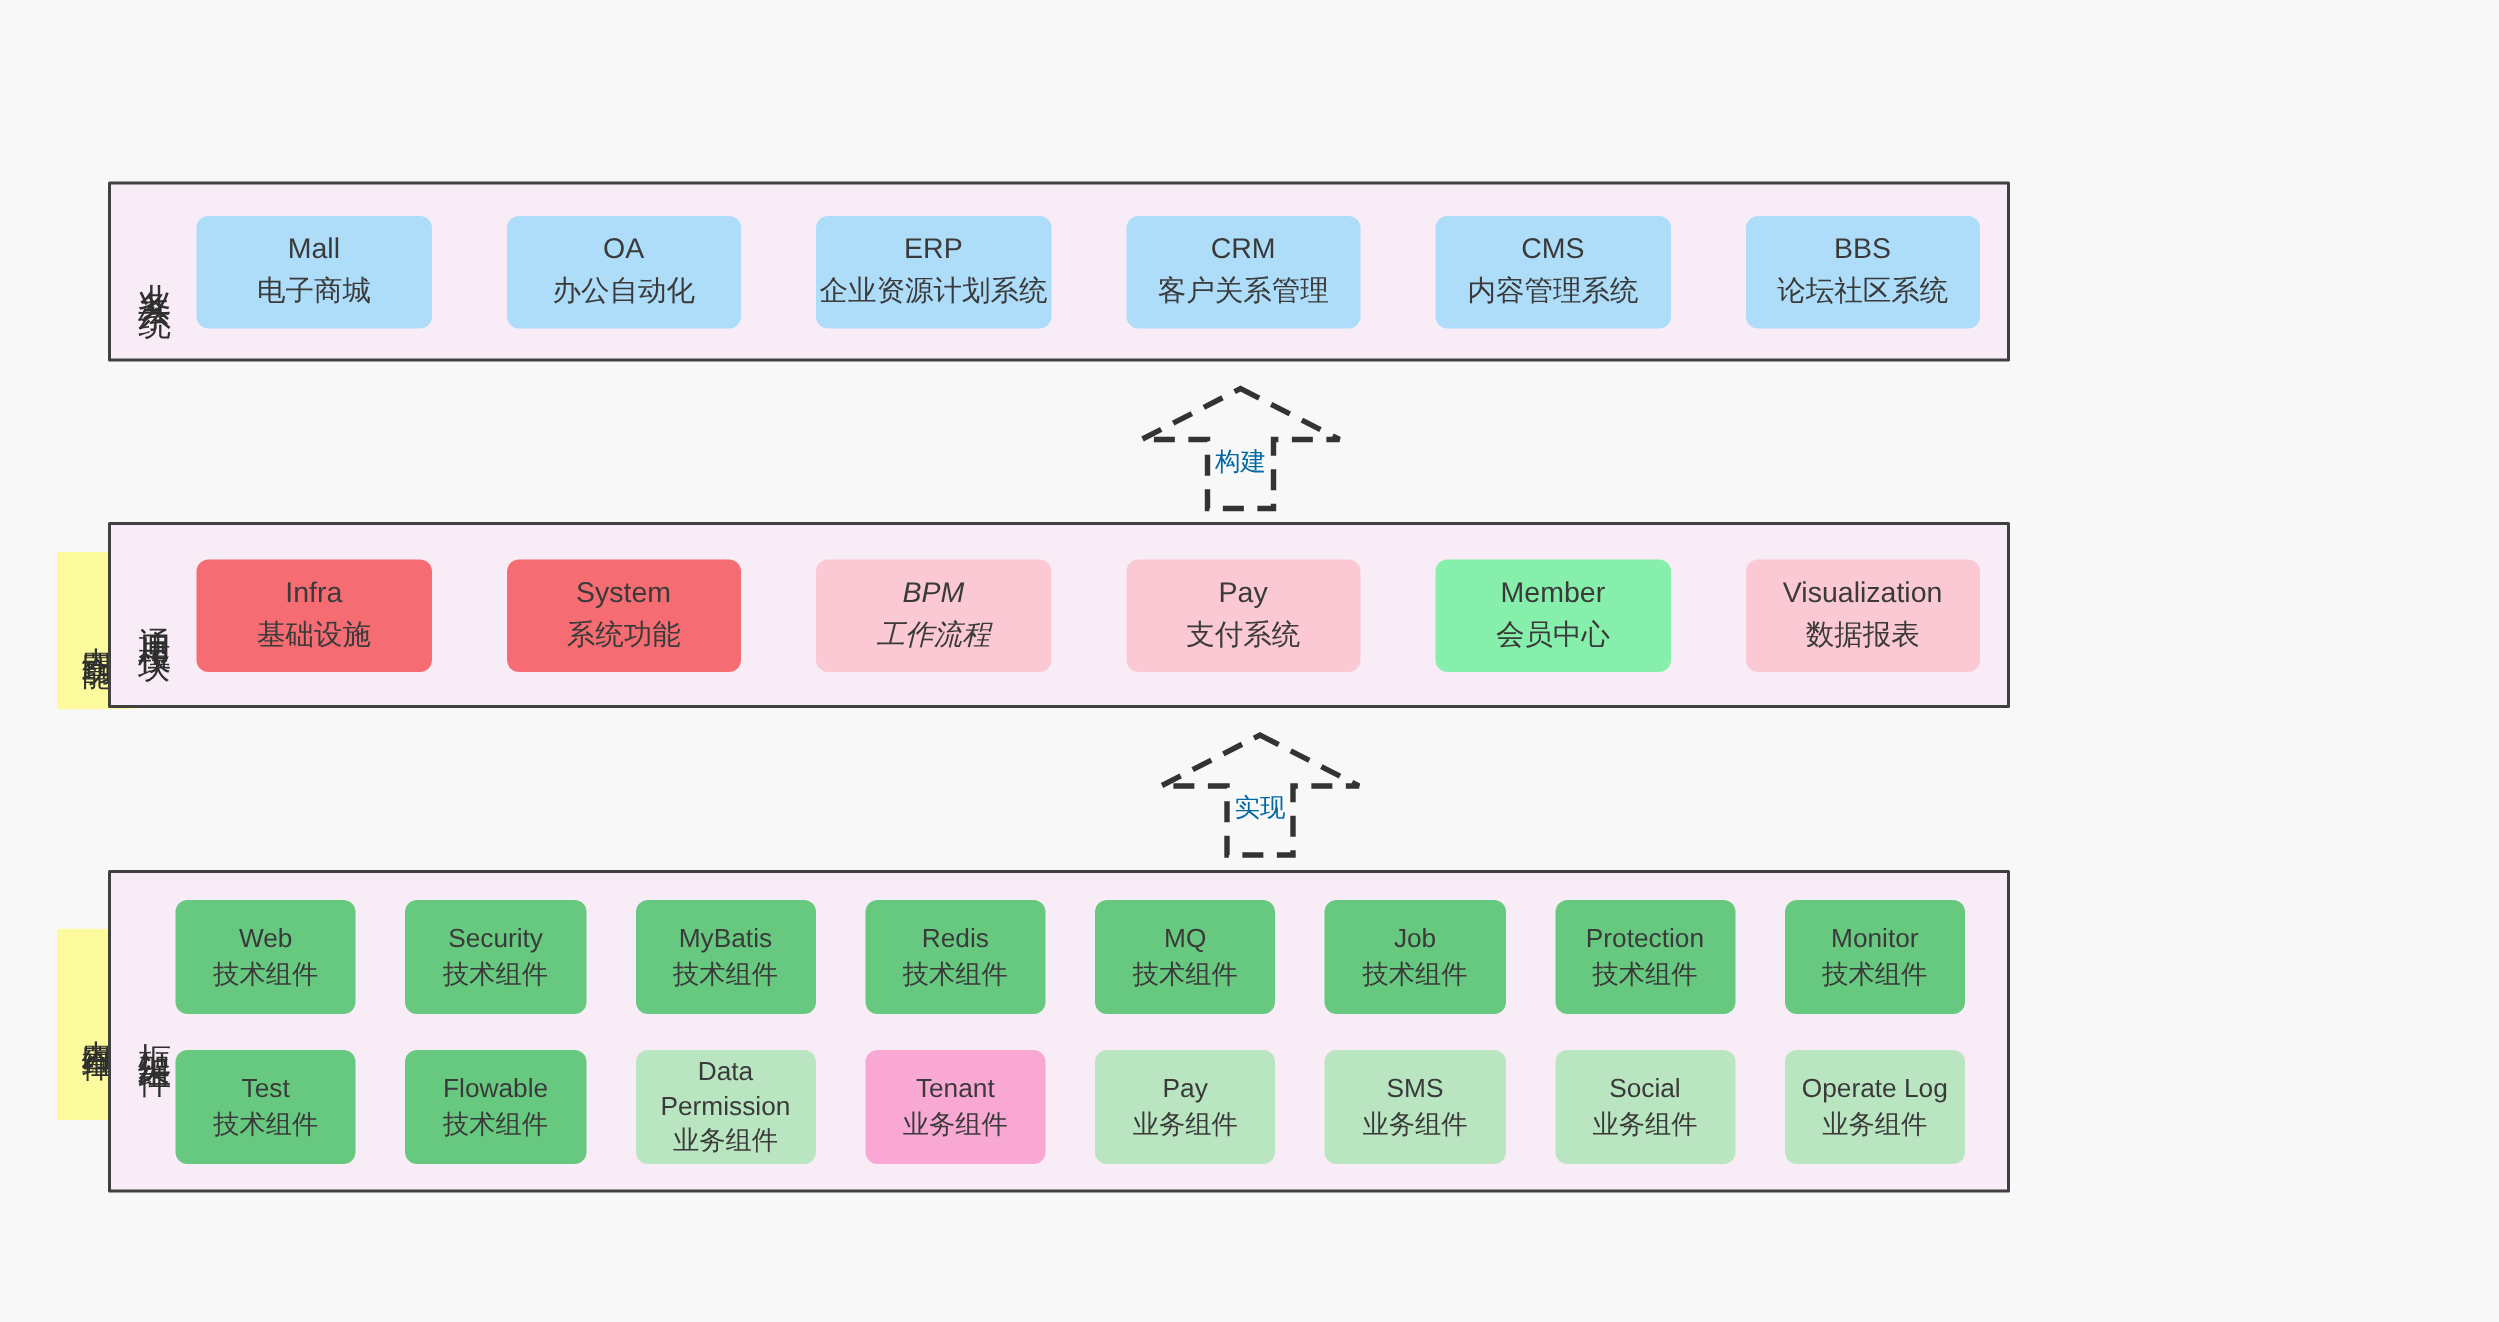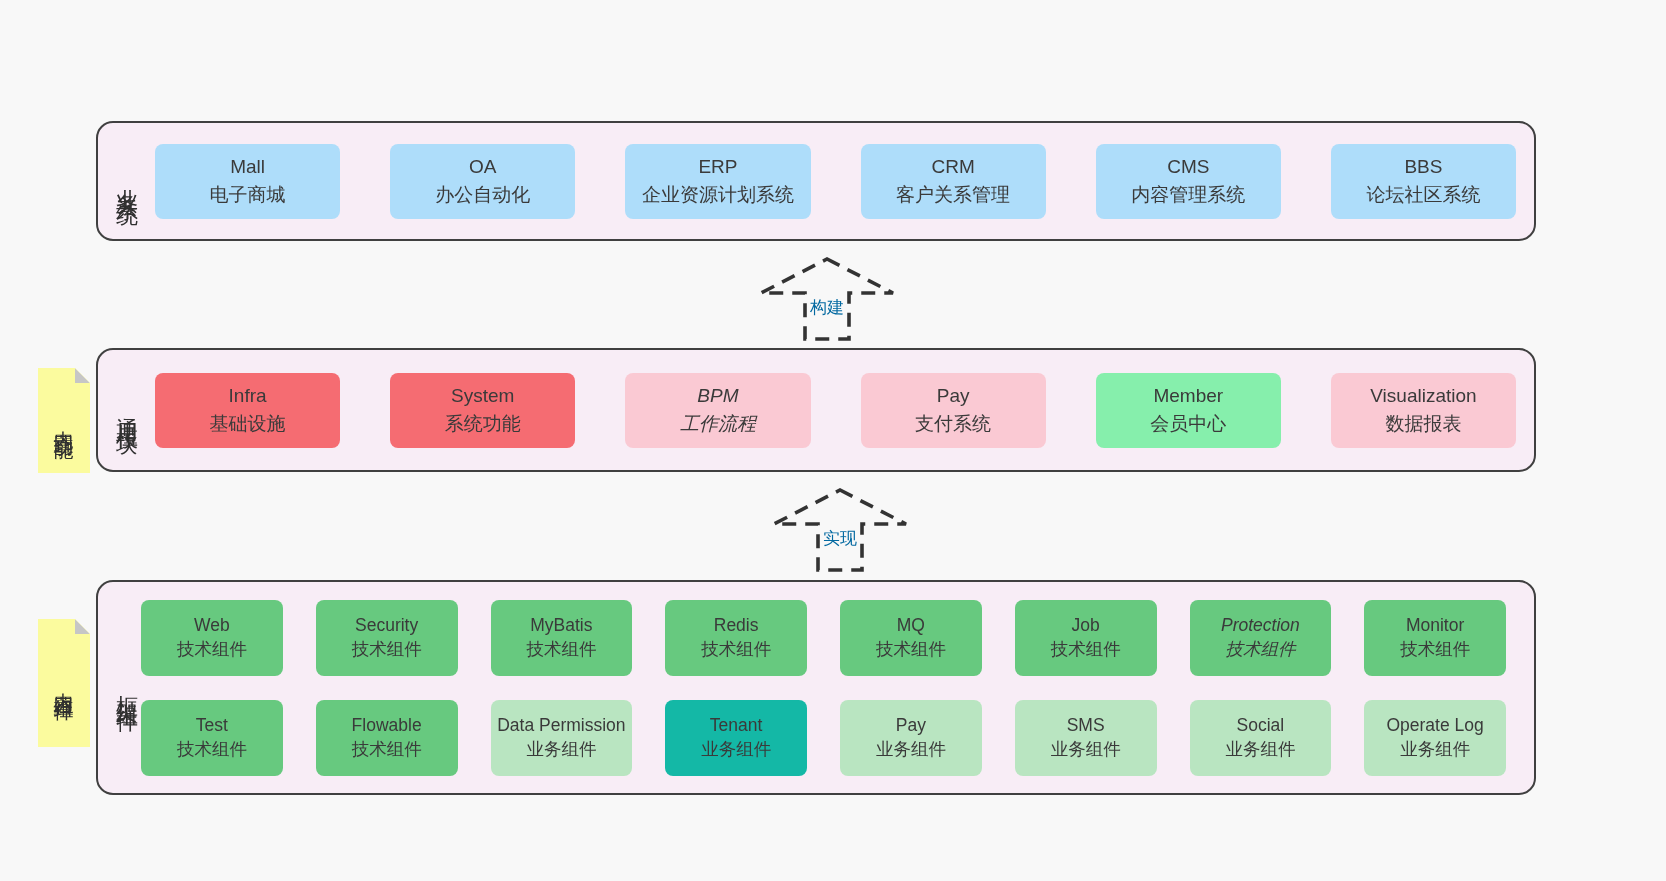--- a/index.html
+++ b/index.html
@@ -3,22 +3,22 @@
 <meta charset="utf-8">
 <style>
   html,body{margin:0;padding:0;}
   body{
     width:1666px;height:881px;position:relative;overflow:hidden;
     background:#f8f8f8;
     font-family:"Liberation Sans","DejaVu Sans",sans-serif;
     color:#3a3a3a;
   }
   .layer{
-    position:absolute;left:96px;width:1440px;
-    background:#f8edf6;border:2px solid #404040;border-radius:17px;
+    position:absolute;left:72px;width:1268px;
+    background:#f8edf6;border:2px solid #404040;border-radius:1px;
     display:flex;box-sizing:border-box;z-index:2;
   }
   .layer-business{top:121px;height:120px;}
   .layer-modules{top:348px;height:124px;}
   .layer-components{top:580px;height:215px;}
   .layer-label{
     writing-mode:vertical-rl;text-orientation:upright;
     font-size:22px;letter-spacing:5px;color:#2f2f2f;
     align-self:center;padding-left:14px;width:26px;flex:0 0 auto;
     line-height:1.0;
@@ -170,41 +170,41 @@
         <div class="box-desc">技术组件</div>
       </div>
       <div class="box" style="background: rgb(103, 201, 127);">
         <div class="box-name">MQ</div>
         <div class="box-desc">技术组件</div>
       </div>
       <div class="box" style="background: rgb(103, 201, 127);">
         <div class="box-name">Job</div>
         <div class="box-desc">技术组件</div>
       </div>
-      <div class="box" style="background: rgb(103, 201, 127); font-style: italic;">
+      <div class="box" style="background: rgb(103, 201, 127);">
         <div class="box-name">Protection</div>
         <div class="box-desc">技术组件</div>
       </div>
       <div class="box" style="background: rgb(103, 201, 127);">
         <div class="box-name">Monitor</div>
         <div class="box-desc">技术组件</div>
       </div>
       <div class="box" style="background: rgb(103, 201, 127);">
         <div class="box-name">Test</div>
         <div class="box-desc">技术组件</div>
       </div>
       <div class="box" style="background: rgb(103, 201, 127);">
         <div class="box-name">Flowable</div>
         <div class="box-desc">技术组件</div>
       </div>
       <div class="box" style="background: rgb(185, 229, 193);">
         <div class="box-name">Data Permission</div>
         <div class="box-desc">业务组件</div>
       </div>
-      <div class="box" style="background: #14b8a6; justify-content: center;">
+      <div class="box" style="background: #f9a8d4; justify-content: center;">
         <div class="box-name">Tenant</div>
         <div class="box-desc">业务组件</div>
       </div>
       <div class="box" style="background: rgb(185, 229, 193);">
         <div class="box-name">Pay</div>
         <div class="box-desc">业务组件</div>
       </div>
       <div class="box" style="background: rgb(185, 229, 193);">
         <div class="box-name">SMS</div>
         <div class="box-desc">业务组件</div>

